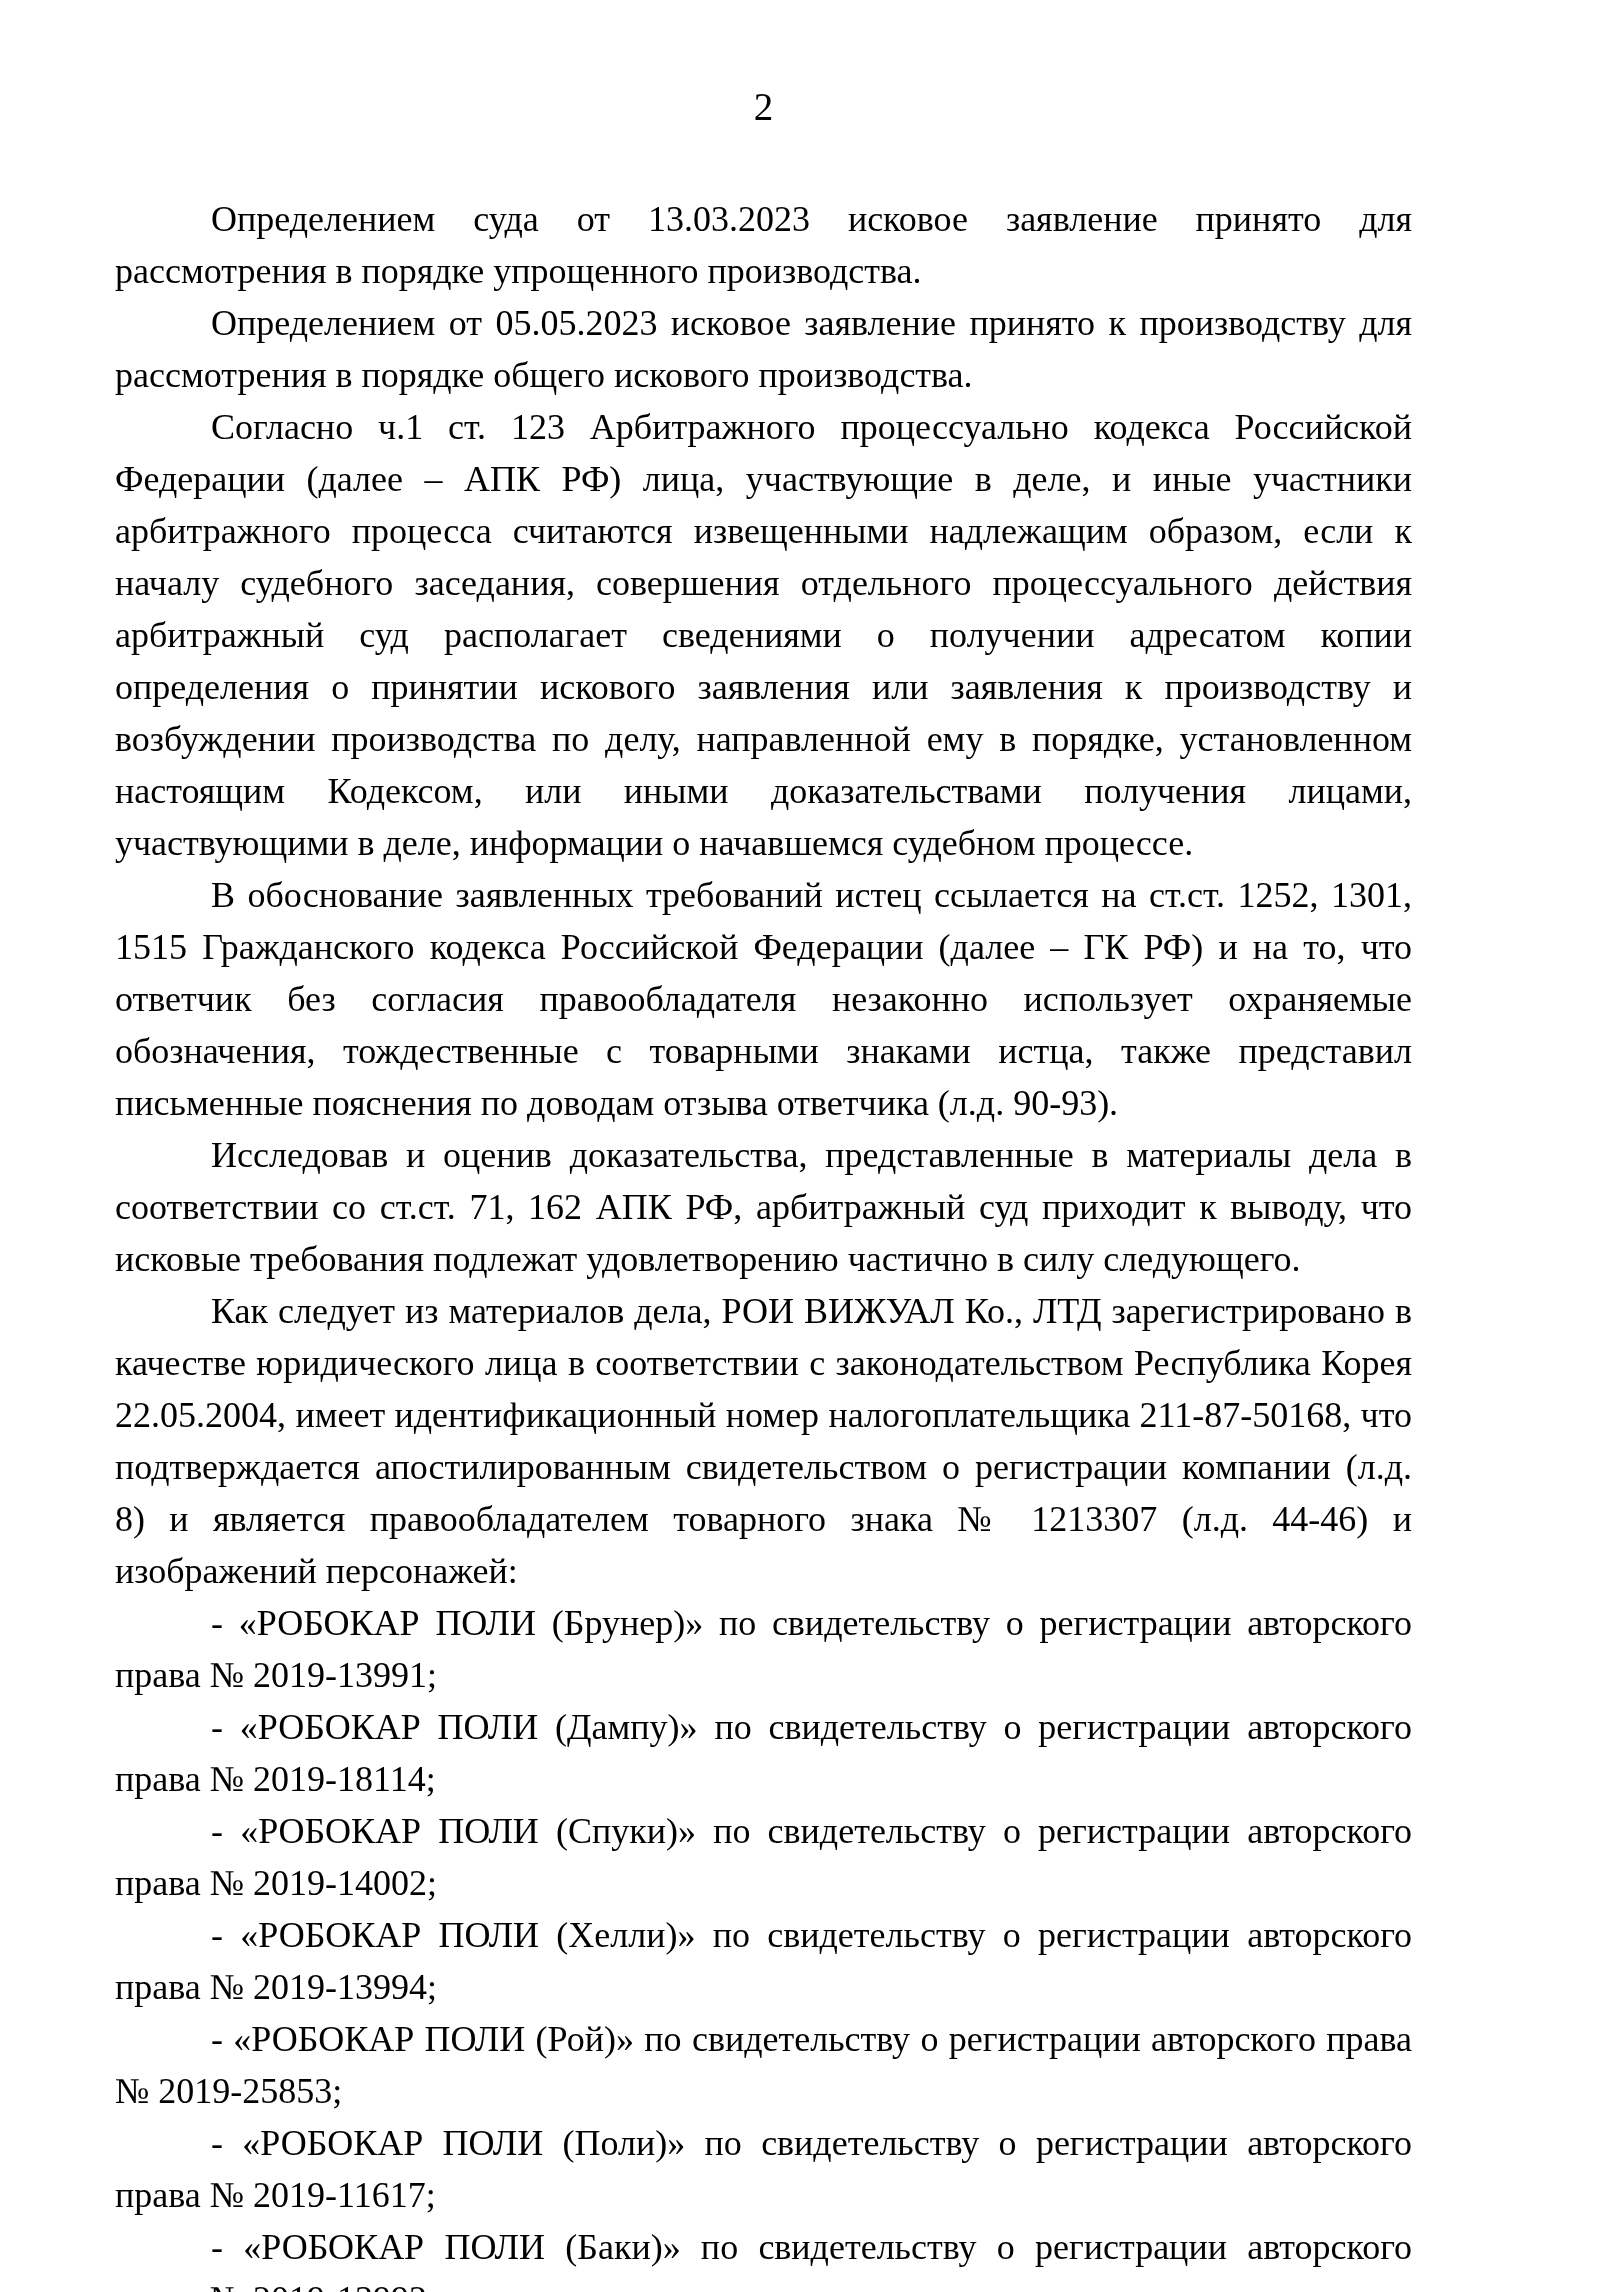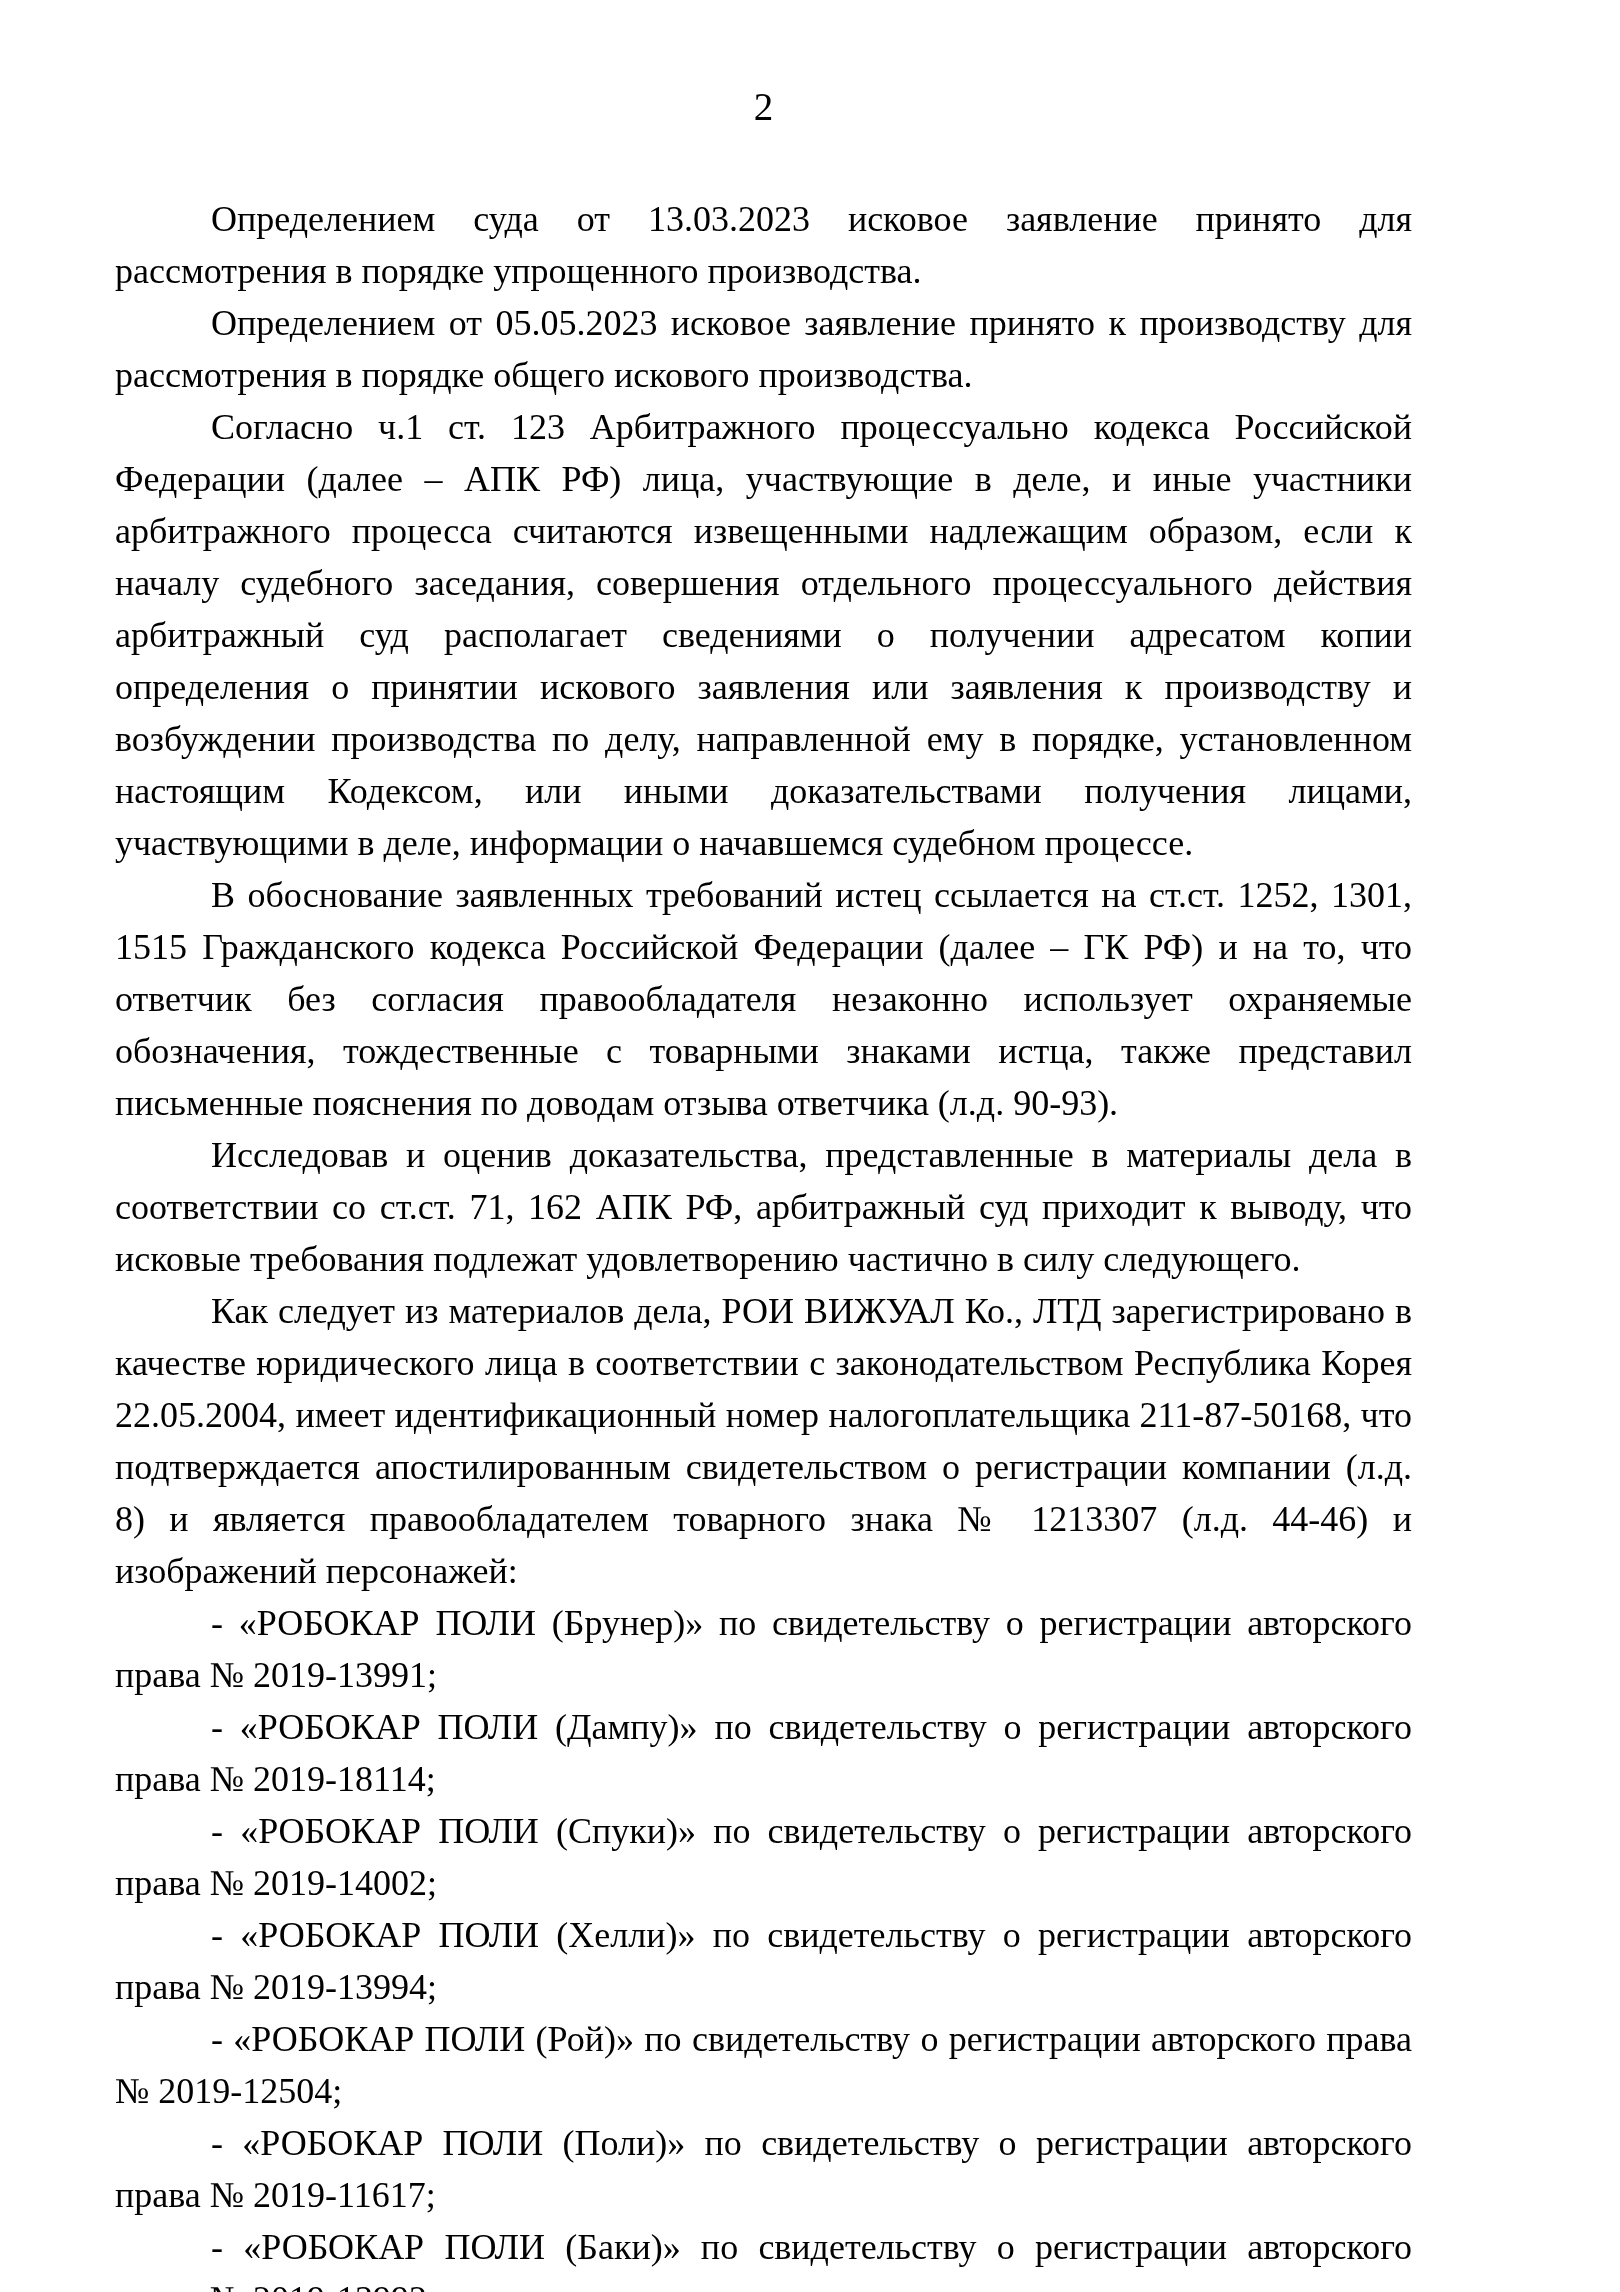--- a/index.html
+++ b/index.html
@@ -55,20 +55,20 @@
     <p>Определением от 05.05.2023 исковое заявление принято к производству для рассмотрения в порядке общего искового производства.</p>
     <p>Согласно ч.1 ст. 123 Арбитражного процессуально кодекса Российской Федерации (далее – АПК РФ) лица, участвующие в деле, и иные участники арбитражного процесса считаются извещенными надлежащим образом, если к началу судебного заседания, совершения отдельного процессуального действия арбитражный суд располагает сведениями о получении адресатом копии определения о принятии искового заявления или заявления к производству и возбуждении производства по делу, направленной ему в порядке, установленном настоящим Кодексом, или иными доказательствами получения лицами, участвующими в деле, информации о начавшемся судебном процессе.</p>
     <p>В обоснование заявленных требований истец ссылается на ст.ст. 1252, 1301, 1515 Гражданского кодекса Российской Федерации (далее – ГК РФ) и на то, что ответчик без согласия правообладателя незаконно использует охраняемые обозначения, тождественные с товарными знаками истца, также представил письменные пояснения по доводам отзыва ответчика (л.д. 90-93).</p>
     <p>Исследовав и оценив доказательства, представленные в материалы дела в соответствии со ст.ст. 71, 162 АПК РФ, арбитражный суд приходит к выводу, что исковые требования подлежат удовлетворению частично в силу следующего.</p>
     <p>Как следует из материалов дела, РОИ ВИЖУАЛ Ко., ЛТД зарегистрировано в качестве юридического лица в соответствии с законодательством Республика Корея 22.05.2004, имеет идентификационный номер налогоплательщика 211-87-50168, что подтверждается апостилированным свидетельством о регистрации компании (л.д. 8) и является правообладателем товарного знака № 1213307 (л.д. 44-46) и изображений персонажей:</p>
 
     <p>- «РОБОКАР ПОЛИ (Брунер)» по свидетельству о регистрации авторского права № 2019-13991;</p>
     <p>- «РОБОКАР ПОЛИ (Дампу)» по свидетельству о регистрации авторского права № 2019-18114;</p>
     <p>- «РОБОКАР ПОЛИ (Спуки)» по свидетельству о регистрации авторского права № 2019-14002;</p>
     <p>- «РОБОКАР ПОЛИ (Хелли)» по свидетельству о регистрации авторского права № 2019-13994;</p>
-    <p>- «РОБОКАР ПОЛИ (Рой)» по свидетельству о регистрации авторского права № 2019-12504;</p>
+    <p>- «РОБОКАР ПОЛИ (Рой)» по свидетельству о регистрации авторского права № 2019-25853;</p>
     <p>- «РОБОКАР ПОЛИ (Поли)» по свидетельству о регистрации авторского права № 2019-11617;</p>
     <p>- «РОБОКАР ПОЛИ (Баки)» по свидетельству о регистрации авторского права № 2019-13992;</p>
     <p>- «РОБОКАР ПОЛИ (Марк)» по свидетельству о регистрации авторского права № 2024-13993.</p>
   </div>
 
 </div>
 
 
 </body></html>

